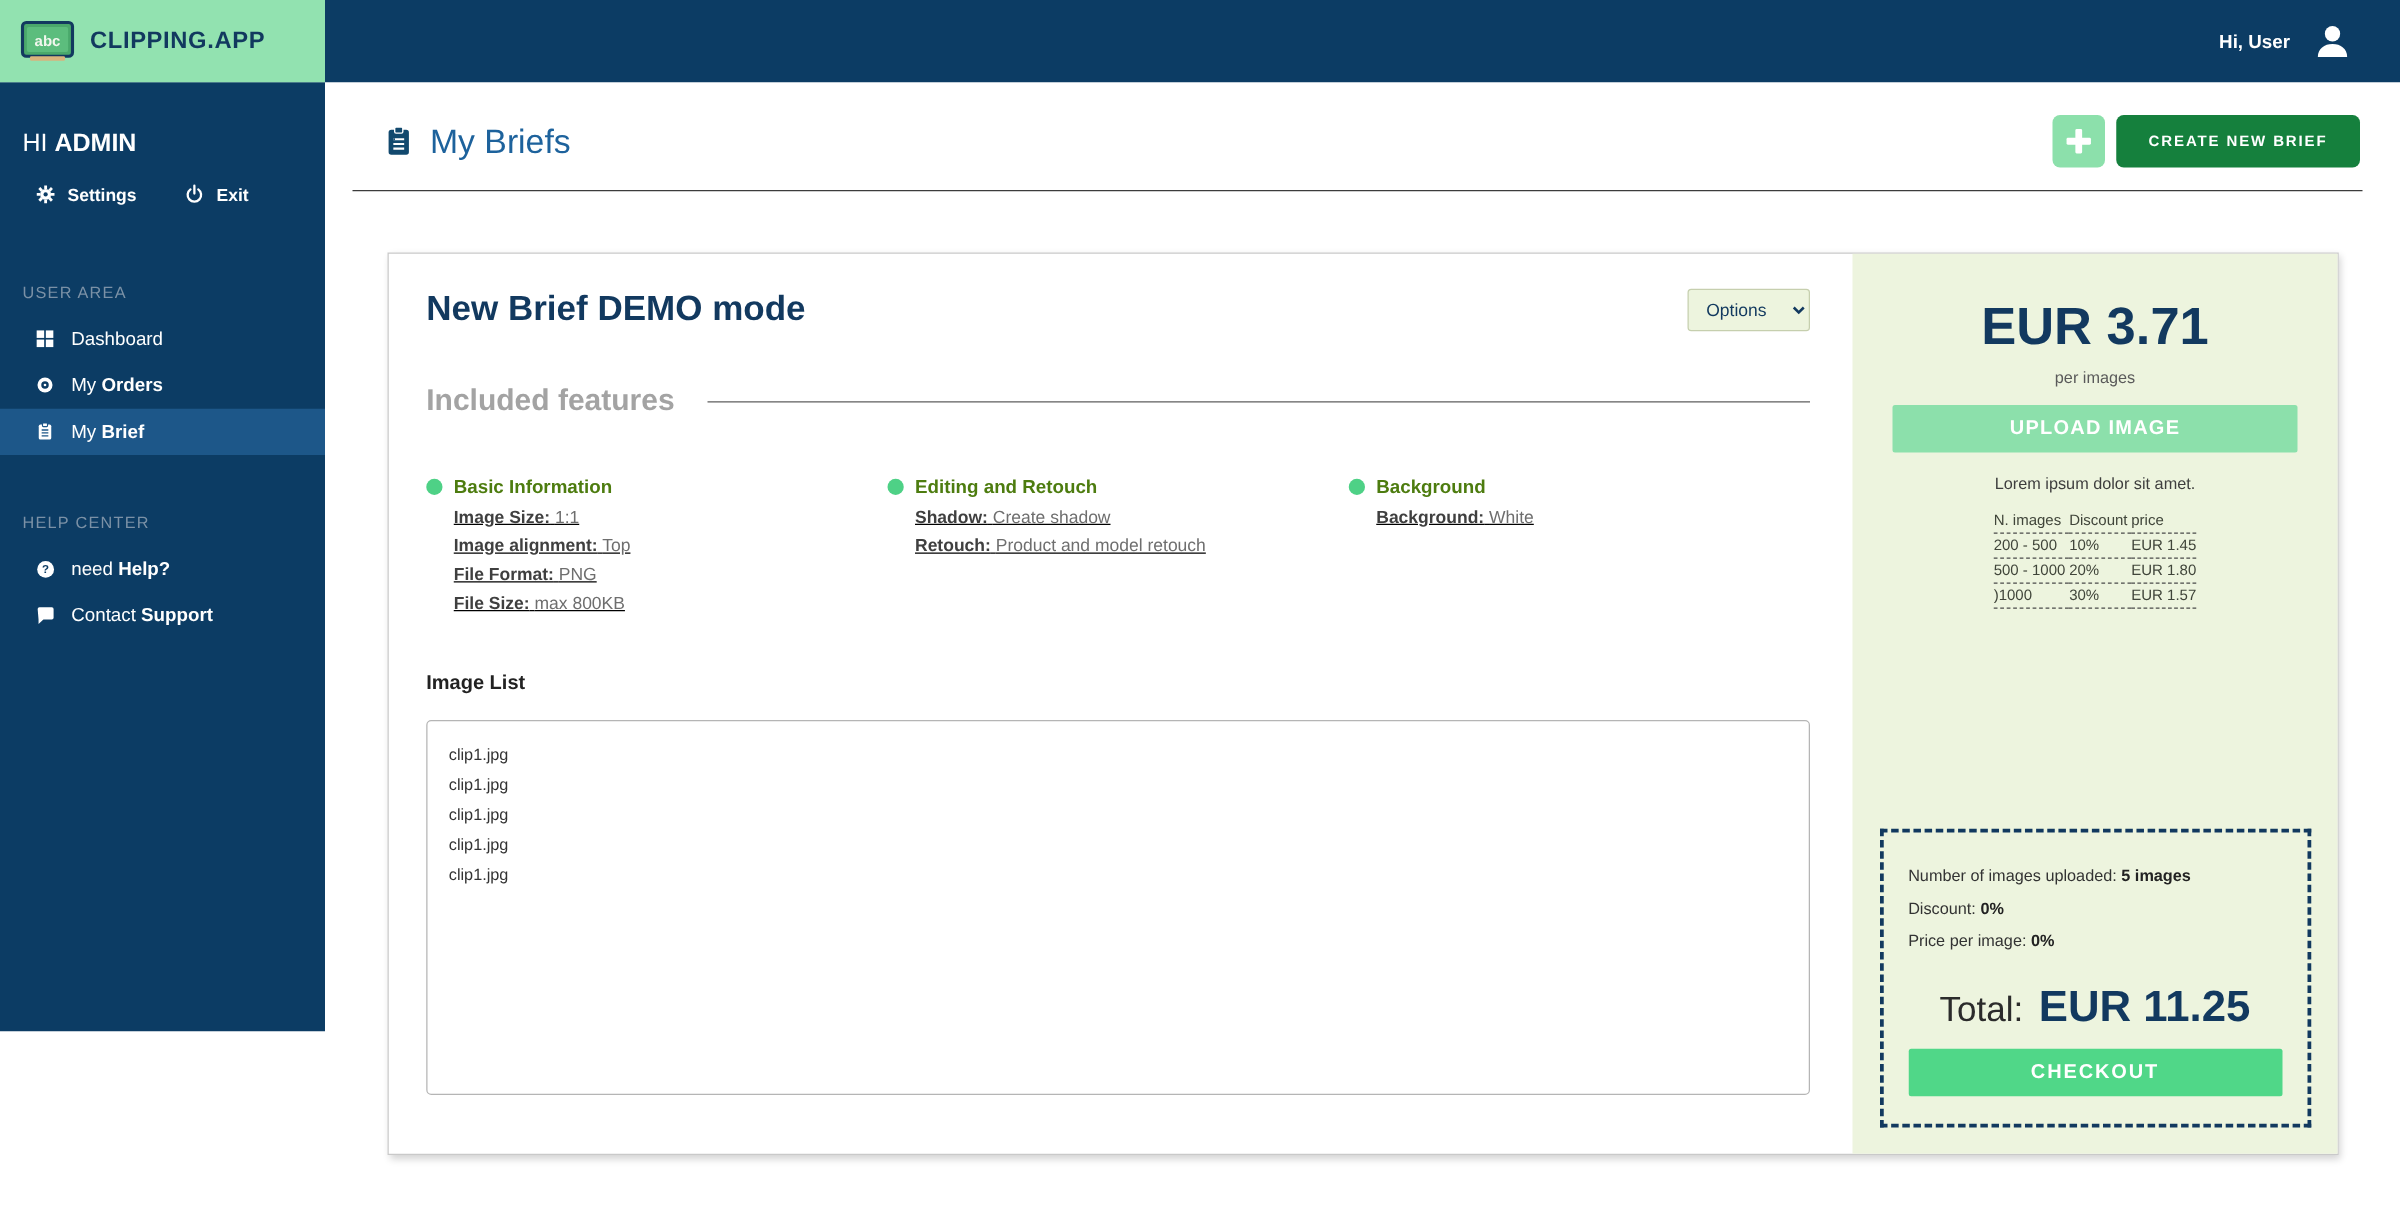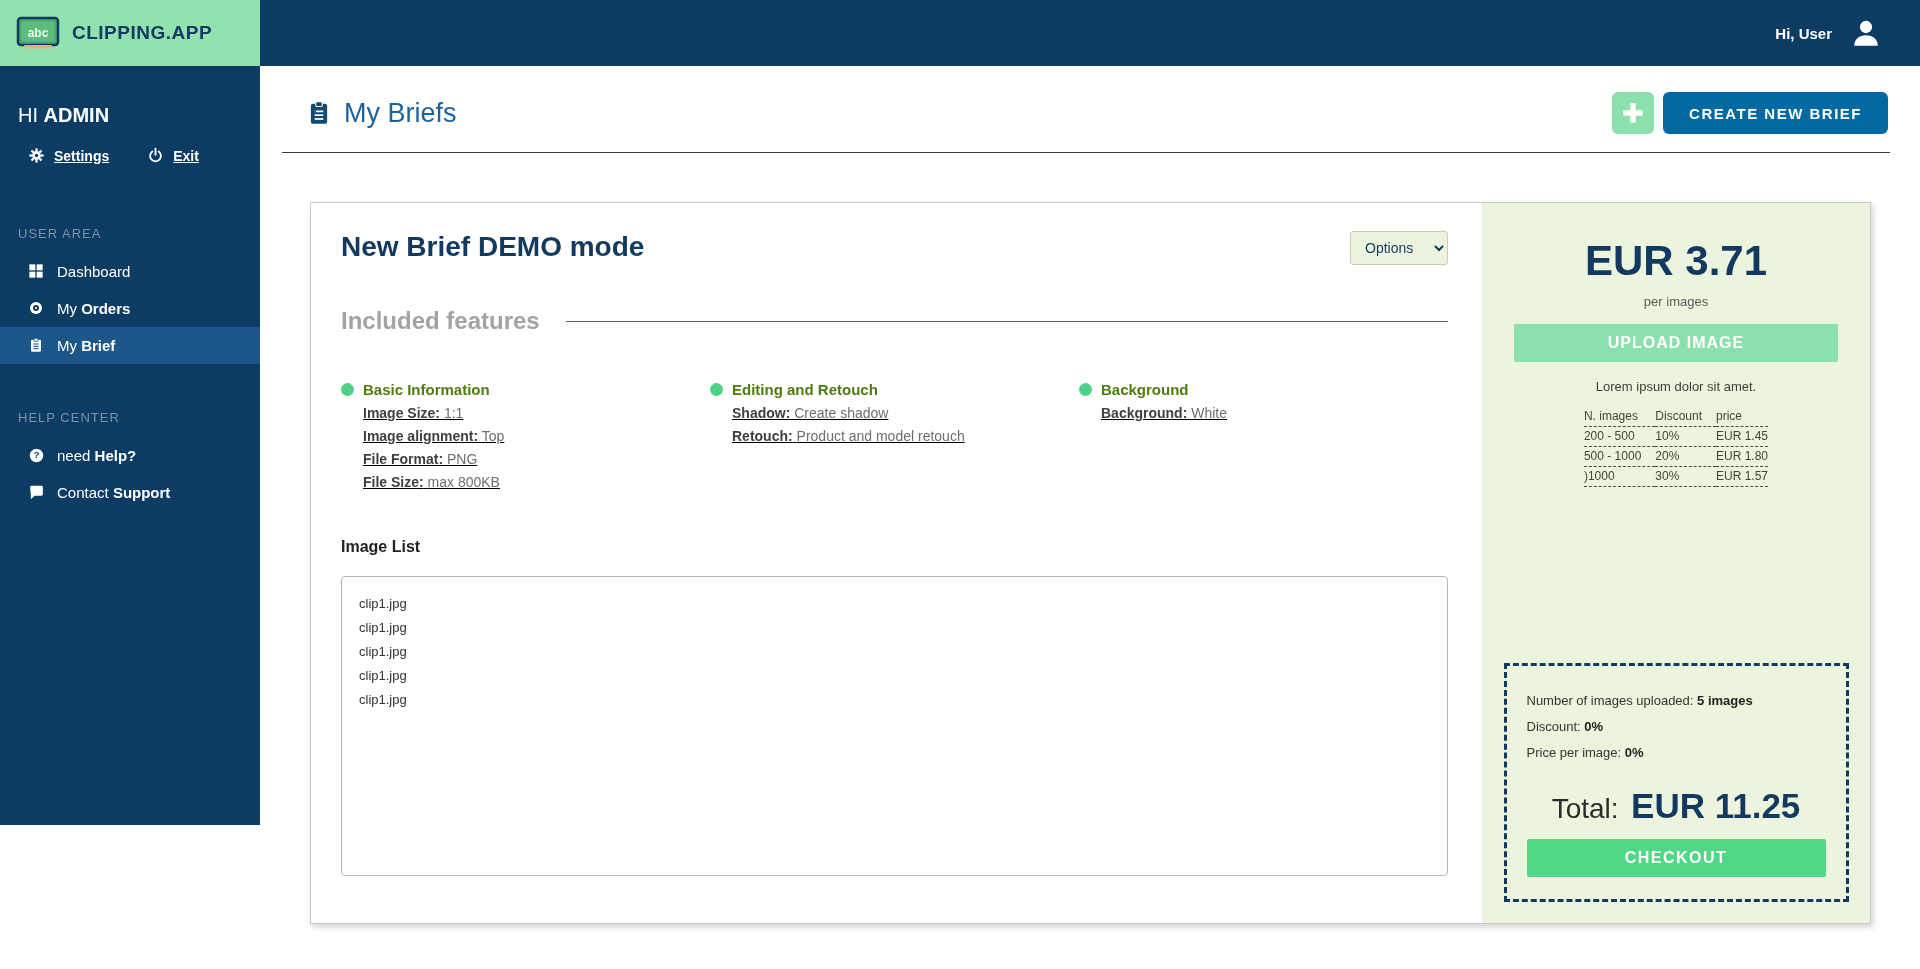--- a/index.html
+++ b/index.html
@@ -15,38 +15,38 @@
   .topbar-right { flex:1; display:flex; align-items:center; justify-content:flex-end; padding-right:38px; }
   .greeting { color:#ffffff; font-size:15px; font-weight:600; }
   .avatar { margin-left:18px; cursor:pointer; display:flex; }
 
   
   .body { flex:1; display:flex; min-height:0; }
 
   
   .sidebar { width:260px; background:#0c3c64; color:#fff; flex:0 0 auto; }
   .side-greeting { padding:38px 0 0 18px; font-size:20px; color:#fff; }
-  .side-actions { display:flex; gap:38px; padding-left:28px; margin-top:20px;text-decoration:underline; }
+  .side-actions { display:flex; gap:38px; padding-left:28px; margin-top:20px; }
   .side-action { display:flex; align-items:center; gap:9px; font-size:14px; font-weight:600; cursor:pointer; }
   .side-section-title { margin-top:62px; padding-left:18px; font-size:13px; letter-spacing:1px; color:#7b91a6; }
   .side-nav { margin-top:12px; }
   .side-item { display:flex; align-items:center; gap:12px; height:37px; padding-left:28px; font-size:15px; cursor:pointer; }
   .side-item.active { background:#1d5789; }
   .side-item b, .side-greeting b { font-weight:bold; }
   .side-section-title.help { margin-top:46px; }
   .icon16 { width:17px; height:17px; flex:0 0 auto; }
 
   
   .main { flex:1; background:#ffffff; min-width:0; }
   .page-header { display:flex; align-items:center; justify-content:space-between; padding:26px 32px 12px 46px; }
   .page-title-wrap { display:flex; align-items:center; gap:12px; }
   .page-title { color:#1d629c; font-size:27px; font-weight:500; }
   .header-buttons { display:flex; gap:9px; }
   .btn-plus { width:42px; height:42px; background:#8ce0ab; border:none; border-radius:6px; cursor:pointer; display:flex; align-items:center; justify-content:center; }
-  .btn-create { height:42px; padding:0 26px; background:#0369a1; border:none; border-radius:6px; color:#fff; font-family:"Liberation Sans",sans-serif; font-size:15px; font-weight:bold; letter-spacing:1.5px; cursor:pointer; }
+  .btn-create { height:42px; padding:0 26px; background:#15803d; border:none; border-radius:6px; color:#fff; font-family:"Liberation Sans",sans-serif; font-size:12px; font-weight:bold; letter-spacing:1.5px; cursor:pointer; }
   .header-divider { border:none; border-top:1px solid #3c3c3c; margin:6px 30px 0 22px; }
 
   
   .card { margin:49px 49px 0 50px; min-height:722px; display:flex; background:#fff; border:1px solid #c9c9c9; box-shadow:2px 3px 6px rgba(0,0,0,0.18); }
   .card-left { flex:1; padding:28px 34px 30px 30px; min-width:0; }
   .brief-header { display:flex; align-items:flex-start; justify-content:space-between; }
   .brief-title { color:#12395f; font-size:28px; font-weight:bold; }
   .options-select { width:98px; height:34px; background:#edf4de; border:1px solid #c6cfae; border-radius:3px; color:#12395f; font-family:"Liberation Sans",sans-serif; font-size:14px; padding:0 6px 0 10px; cursor:pointer; }
 
   .features-heading-row { display:flex; align-items:center; margin-top:42px; }
@@ -66,21 +66,21 @@
   .image-item { font-size:13px; color:#333; padding:4.5px 0 4.5px 17px; cursor:default; }
 
   
   .card-right { width:388px; flex:0 0 auto; background:#edf4de; display:flex; flex-direction:column; align-items:center; padding-top:34px; }
   .price-big { color:#12395f; font-size:42px; font-weight:bold; }
   .price-caption { color:#5a5a5a; font-size:13px; margin-top:9px; }
   .btn-upload { margin-top:15px; width:324px; height:38px; background:#8ce0ab; border:none; border-radius:2px; color:#fff; font-family:"Liberation Sans",sans-serif; font-size:16px; font-weight:bold; letter-spacing:1px; cursor:pointer; }
   .panel-note { margin-top:17px; font-size:13px; color:#3e3e3e; }
   .price-table { margin-top:13px; border-collapse:collapse; font-size:12px; color:#40453a; }
   .price-table th { font-weight:normal; }
-  .price-table th, .price-table td { text-align:left; padding:2px 14px 3px 0; border-bottom:1px dashed #4a4a4a; }
+  .price-table th, .price-table td { text-align:left; padding:2px 3px 3px 0; border-bottom:1px dashed #4a4a4a; }
   .price-table th:last-child, .price-table td:last-child { padding-right:0; }
 
   .checkout-box { margin-top:176px; width:345px; border:3px dashed #12395f; padding:16px 20px 22px; }
   .checkout-heading { font-size:26px; font-weight:bold; color:#1c1c1c; }
   .checkout-line { font-size:13px; color:#333; margin-top:11px; }
   .checkout-line b { color:#222; }
   .total-row { margin-top:26px; text-align:center; }
   .total-label { font-size:28px; color:#2b2b2b; }
   .total-value { font-size:35px; font-weight:bold; color:#12395f; margin-left:8px; }
   .btn-checkout { margin-top:13px; width:100%; height:38px; background:#50d788; border:none; border-radius:2px; color:#fff; font-family:"Liberation Sans",sans-serif; font-size:16px; font-weight:bold; letter-spacing:1.5px; cursor:pointer; }

